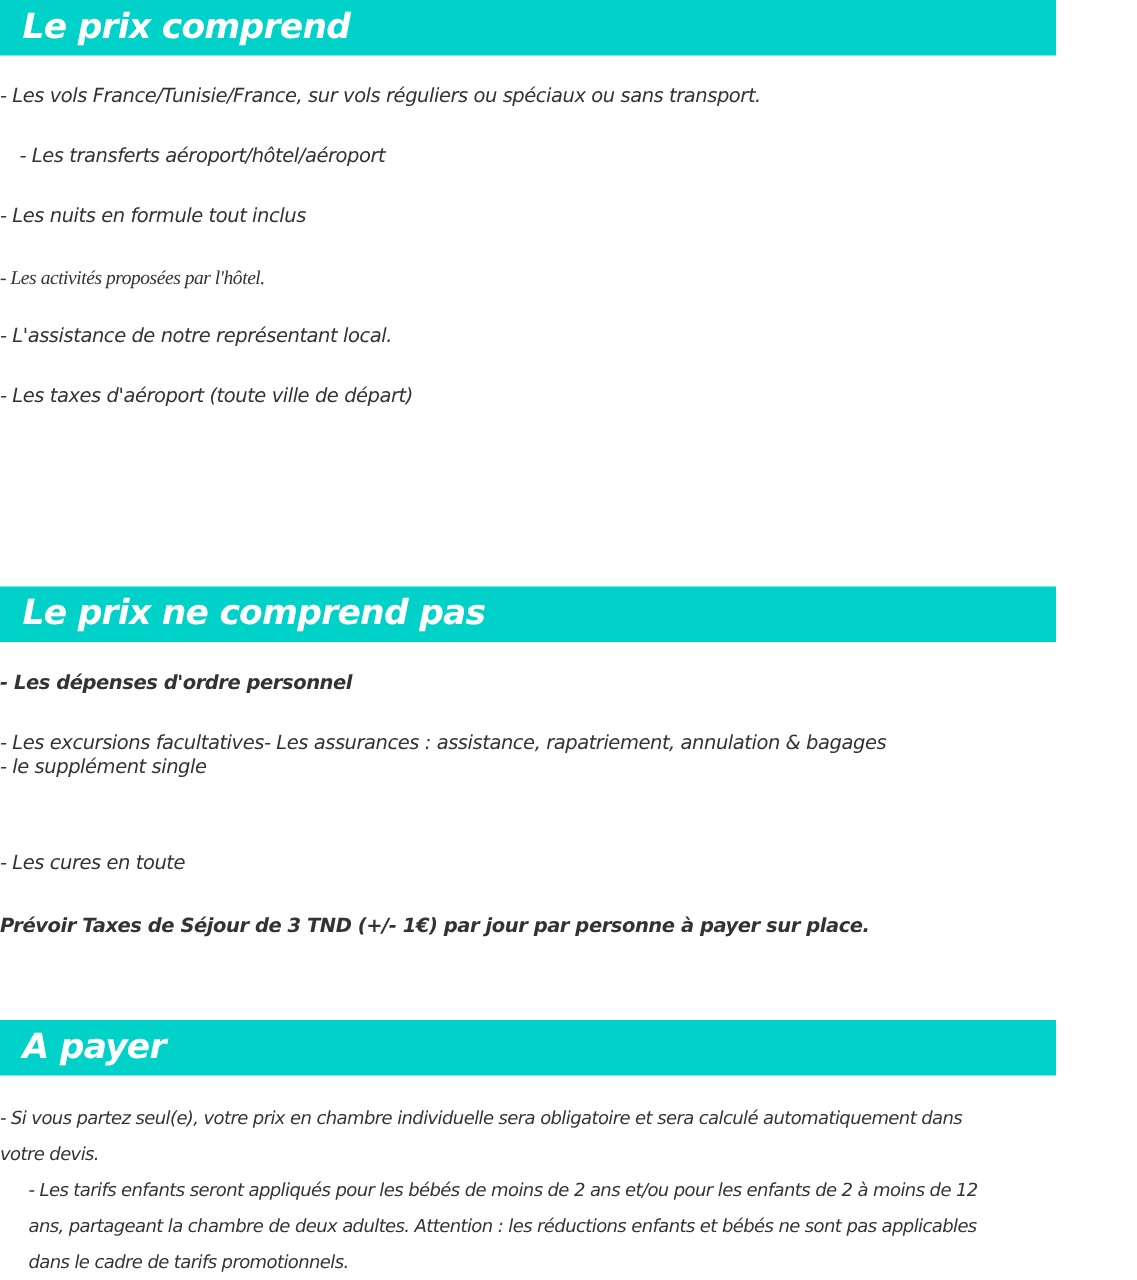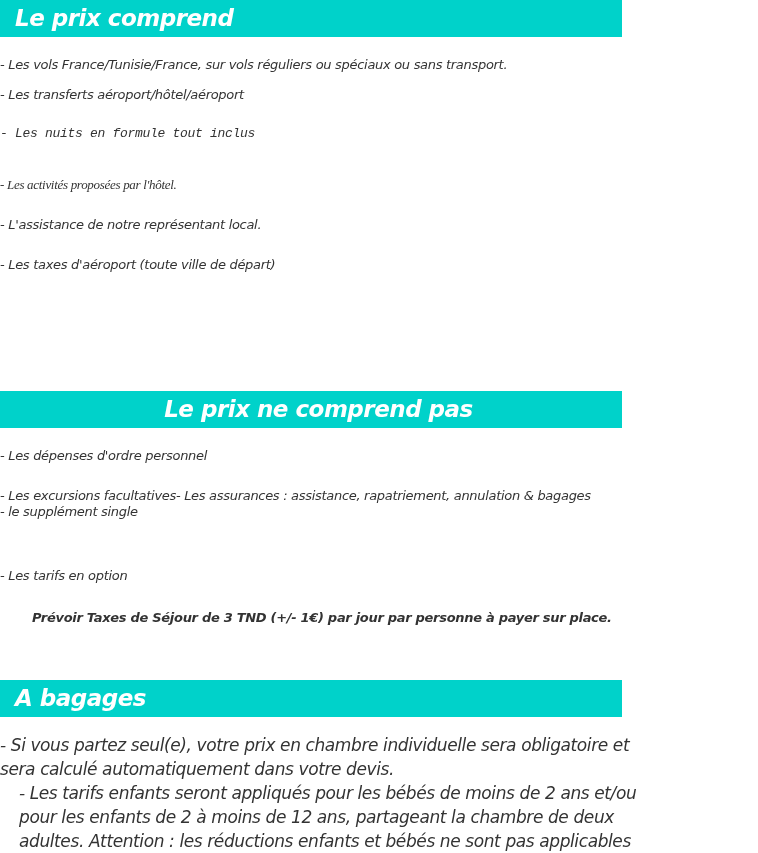--- a/index.html
+++ b/index.html
@@ -1,39 +1,39 @@
 <!DOCTYPE html>
 <html><head>
 <meta charset="utf-8">
 <style>
   html, body { margin:0; padding:0; background:#ffffff; }
   body { width:758px; height:853px; position:relative; overflow:hidden;
          font-family:"DejaVu Sans", sans-serif; color:#333333; }
-  .hdr { position:absolute; left:0; width:622px; height:37px; background:#00d2ca;
+  .hdr { position:absolute; left:0; width:704px; height:37px; background:#00d2ca;
          color:#ffffff; font-style:italic; font-weight:bold; font-size:23px;
          line-height:37px; padding-left:15px; box-sizing:border-box; letter-spacing:-0.5px; }
   .item { position:absolute; left:0; font-style:italic; font-size:13px; color:#333;
           white-space:nowrap; letter-spacing:-0.3px; }
   .bold { font-weight:bold; }
-  .para { position:absolute; left:0; width:655px; font-style:italic; font-size:17px;
+  .para { position:absolute; left:0; width:655px; font-style:italic; font-size:12px;
           line-height:24px; color:#333; letter-spacing:-0.4px; }
 </style>
 </head>
 <body>
 
 <div class="hdr" style="top:0;">Le prix comprend</div>
 <div class="item" style="top:57px;">- Les vols France/Tunisie/France, sur vols réguliers ou spéciaux ou sans transport.</div>
-<div class="item" style="top:87px;">- Les transferts aéroport/hôtel/aéroport</div>
-<div class="item" style="top:126px;font-family:Liberation Mono, monospace;">- Les nuits en formule tout inclus</div>
+<div class="item" style="top:97px;padding-left:13px;">- Les transferts aéroport/hôtel/aéroport</div>
+<div class="item" style="top:137px;">- Les nuits en formule tout inclus</div>
 <div class="item" style="top:177px;font-family:Liberation Serif, serif;">- Les activités proposées par l'hôtel.</div>
 <div class="item" style="top:217px;">- L'assistance de notre représentant local.</div>
 <div class="item" style="top:257px;text-align:right;">- Les taxes d'aéroport (toute ville de départ)</div>
 
-<div class="hdr" style="top:391px;text-align:center;">Le prix ne comprend pas</div>
-<div class="item" style="top:448px;">- Les dépenses d'ordre personnel</div>
+<div class="hdr" style="top:391px;">Le prix ne comprend pas</div>
+<div class="item" style="top:448px;font-weight:bold;">- Les dépenses d'ordre personnel</div>
 <div class="item" style="top:488px;text-align:center;">- Les excursions facultatives- Les assurances : assistance, rapatriement, annulation &amp; bagages</div>
 <div class="item" style="top:504px;">- le supplément single</div>
-<div class="item" style="top:568px;">- Les tarifs en option</div>
-<div class="item bold" style="top:610px;padding-left:32px;">Prévoir Taxes de Séjour de 3 TND (+/- 1€) par jour par personne à payer sur place.</div>
+<div class="item" style="top:568px;">- Les cures en toute</div>
+<div class="item bold" style="top:610px;">Prévoir Taxes de Séjour de 3 TND (+/- 1€) par jour par personne à payer sur place.</div>
 
-<div class="hdr" style="top:680px;">A bagages</div>
+<div class="hdr" style="top:680px;">A payer</div>
 <div class="para" style="top:733px;">- Si vous partez seul(e), votre prix en chambre individuelle sera obligatoire et sera calculé automatiquement dans votre devis.</div>
 <div class="para" style="top:781px;margin-left:19px;">- Les tarifs enfants seront appliqués pour les bébés de moins de 2 ans et/ou pour les enfants de 2 à moins de 12 ans, partageant la chambre de deux adultes. Attention : les réductions enfants et bébés ne sont pas applicables dans le cadre de tarifs promotionnels.</div>
 
 </body></html>

